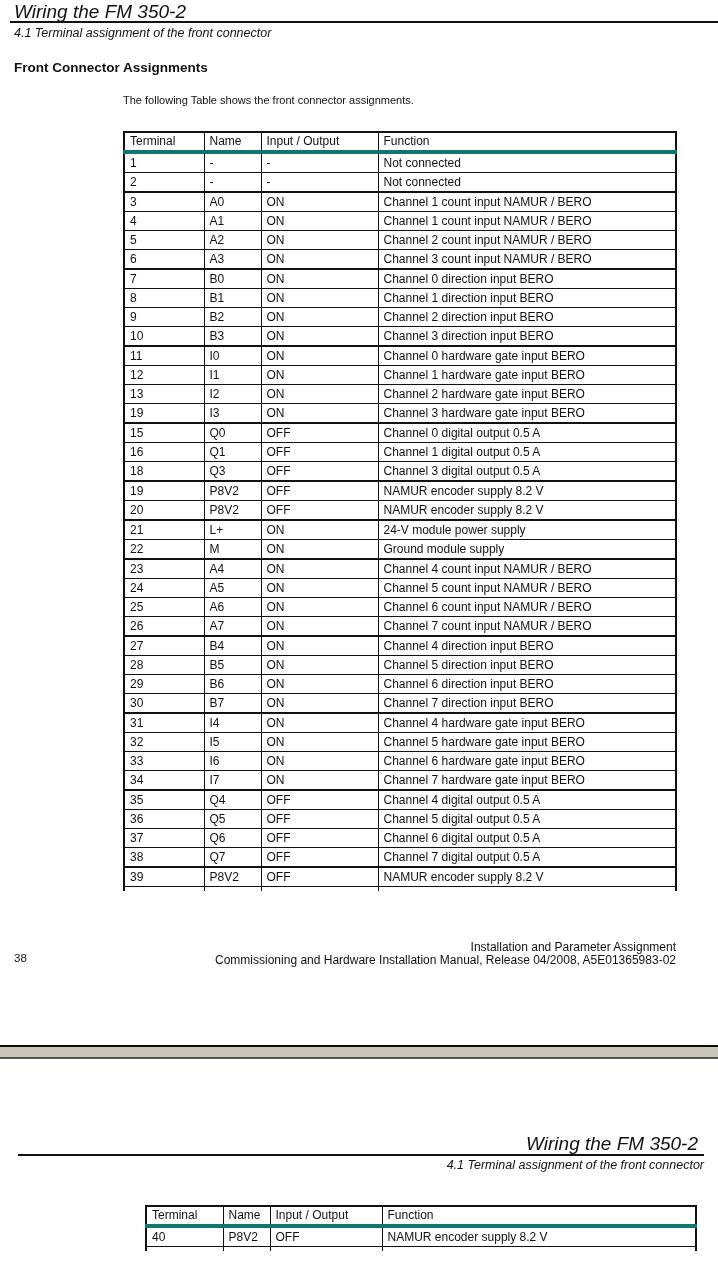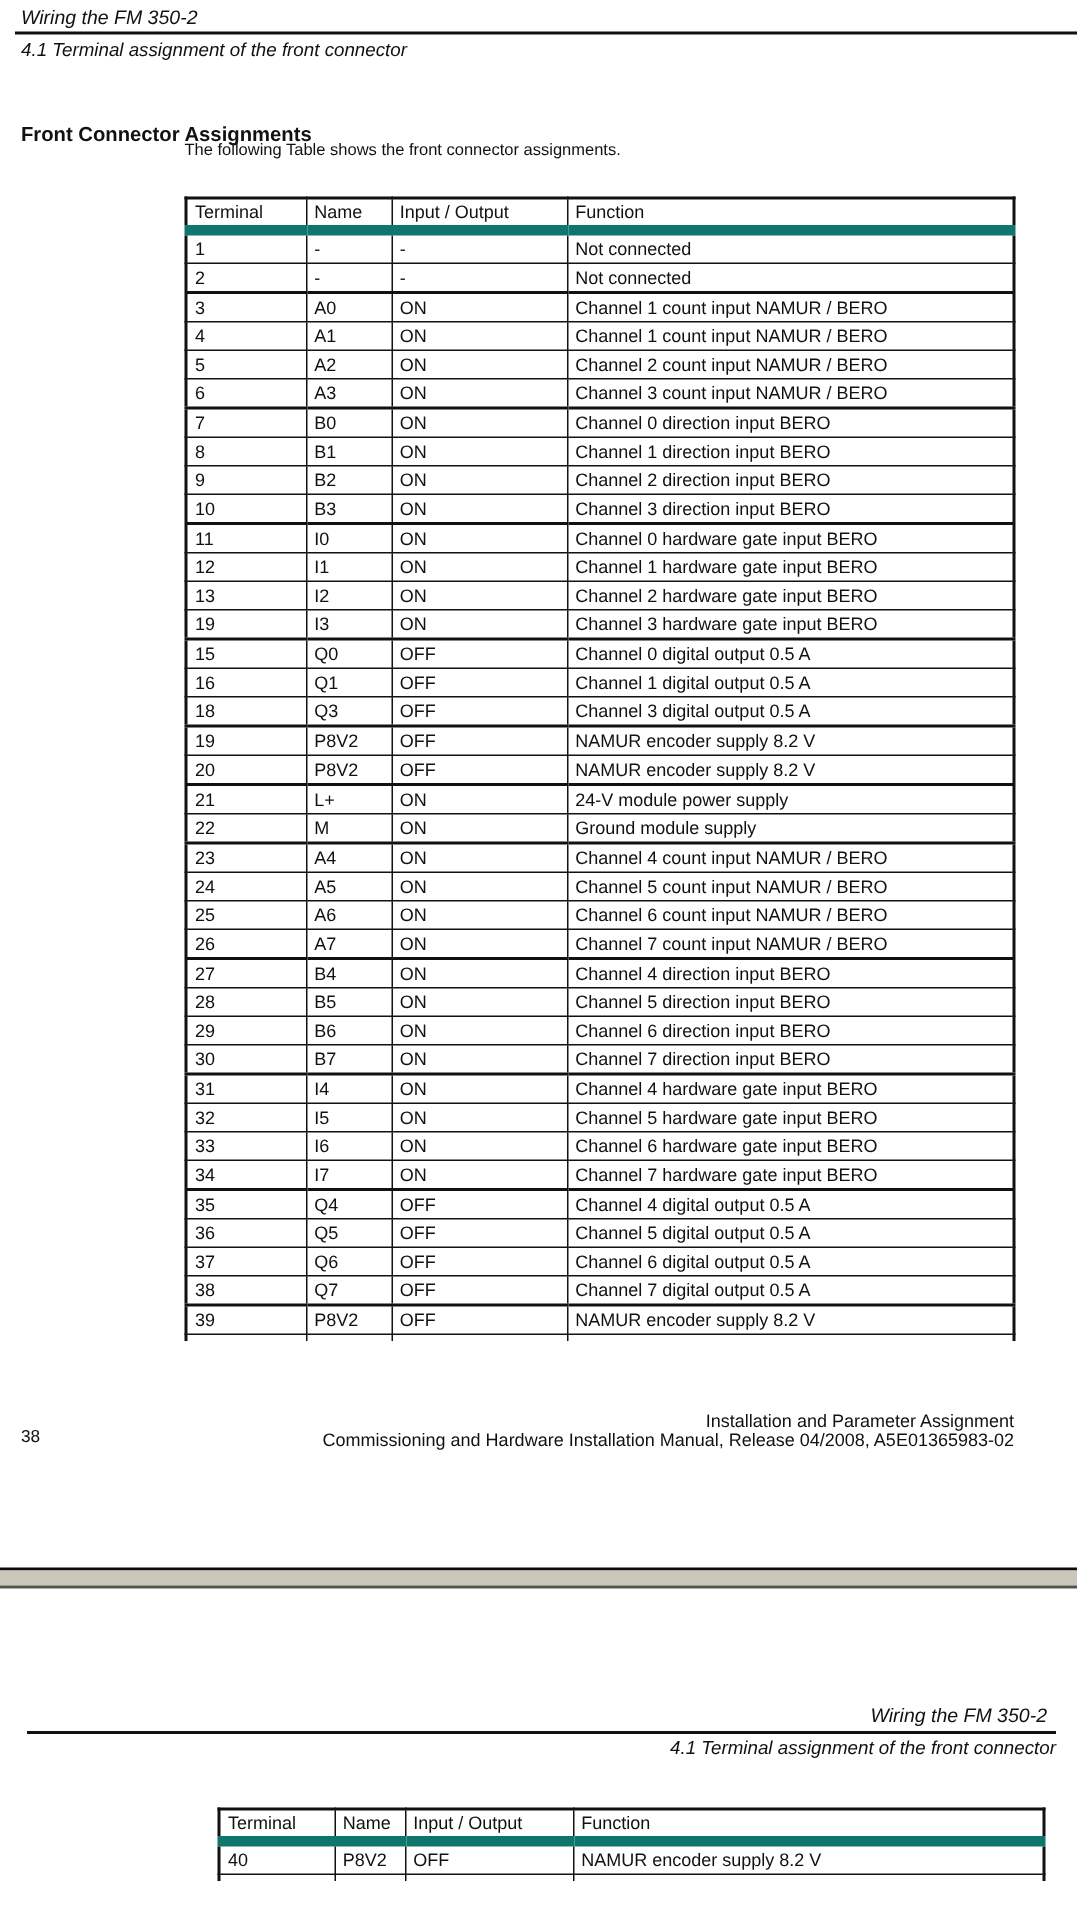--- a/index.html
+++ b/index.html
@@ -7,29 +7,29 @@
     width: 718px; height: 1272px;
     position: relative;
     background: #ffffff;
     color: #111111;
     font-family: "Liberation Sans", sans-serif;
     overflow: hidden;
   }
   .abs { position: absolute; }
 
   
-  .chapter-title { font-style: italic; font-size: 13px; line-height: 15px; }
+  .chapter-title { font-style: italic; font-size: 19px; line-height: 15px; }
   .section-title { font-style: italic; font-size: 12.5px; line-height: 15px; }
   .hrule { background: #111111; height: 2px; }
 
   .p1-chapter { left: 14px; top: 4px; }
   .p1-rule { left: 10px; top: 21px; width: 708px; }
   .p1-section { left: 14px; top: 26px; }
 
-  .p1-heading { left: 14px; top: 82px; font-weight: bold; font-size: 13.5px; }
+  .p1-heading { left: 14px; top: 60px; font-weight: bold; font-size: 13.5px; }
   .p1-intro { left: 123px; top: 94px; font-size: 11px; }
 
   
   .doc-table {
     border-collapse: collapse;
     table-layout: fixed;
     border: 2px solid #111111;
     border-bottom: none;
   }
   .doc-table th, .doc-table td {
@@ -39,21 +39,21 @@
     text-align: left;
     padding: 0 4px 0 5px;
     font-size: 12px;
     line-height: 13px;
     height: 18px;
     vertical-align: middle;
     white-space: nowrap;
     overflow: hidden;
   }
   .doc-table th:last-child, .doc-table td:last-child { border-right: none; }
-  .doc-table thead th { border-bottom: 7px solid #0f766e; height: 17px; }
+  .doc-table thead th { border-bottom: 4px solid #0f766e; height: 17px; }
   .doc-table tr.group-end td { border-bottom-width: 2px; }
   .doc-table tr.stub td { border-bottom: none; height: 4px; }
 
   .table1 { left: 123px; top: 131px; width: 552px; }
   .table2 { left: 145px; top: 1205px; width: 550px; }
 
   
   .p1-footer-right {
     right: 42px; top: 941px;
     text-align: right;

